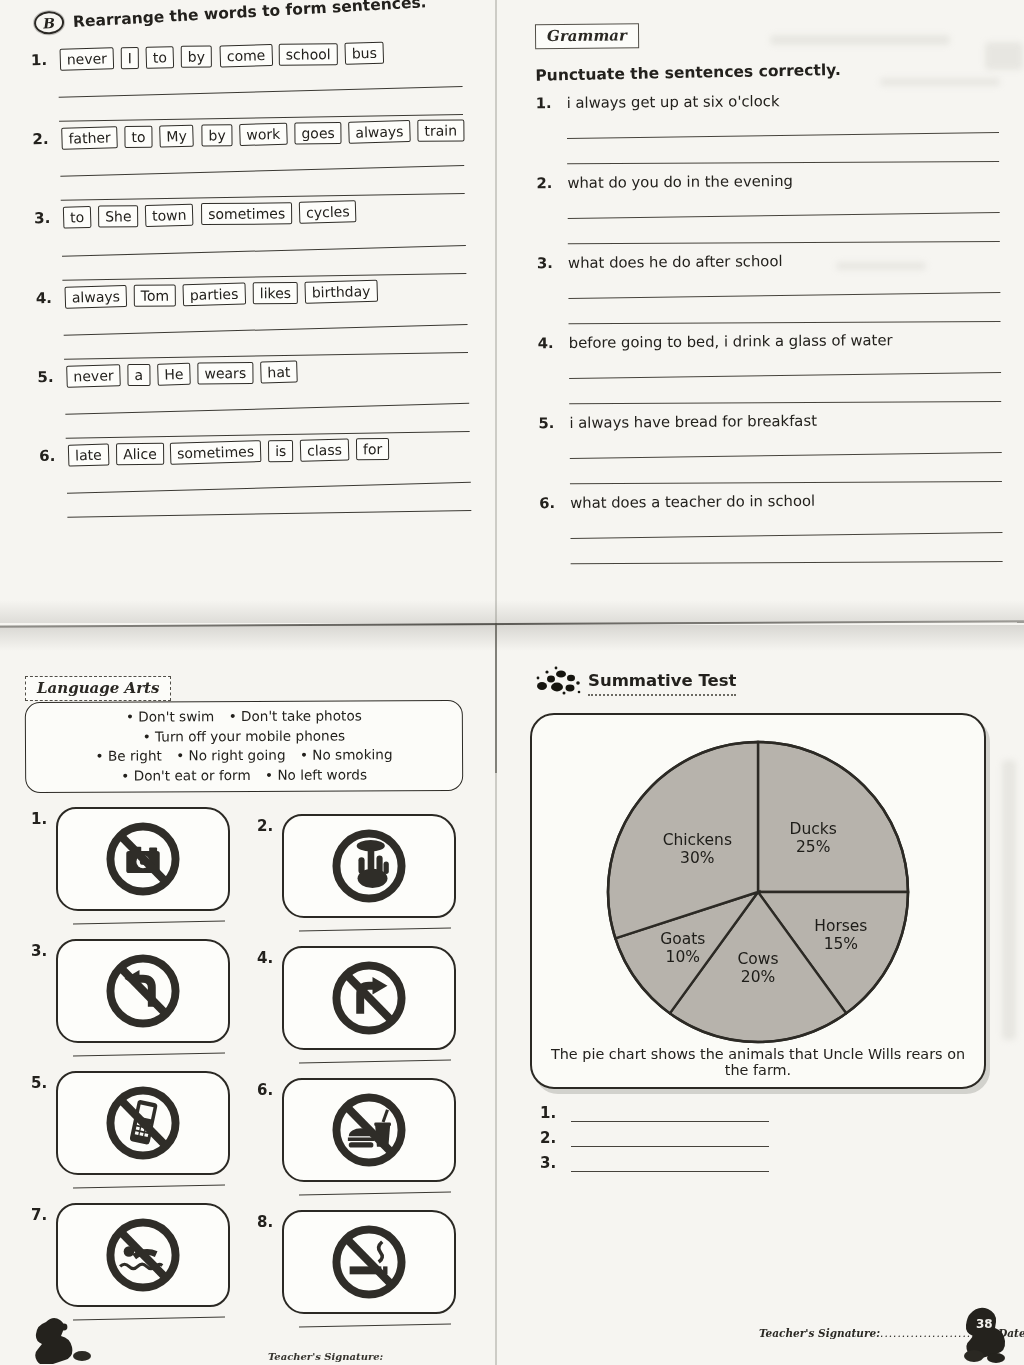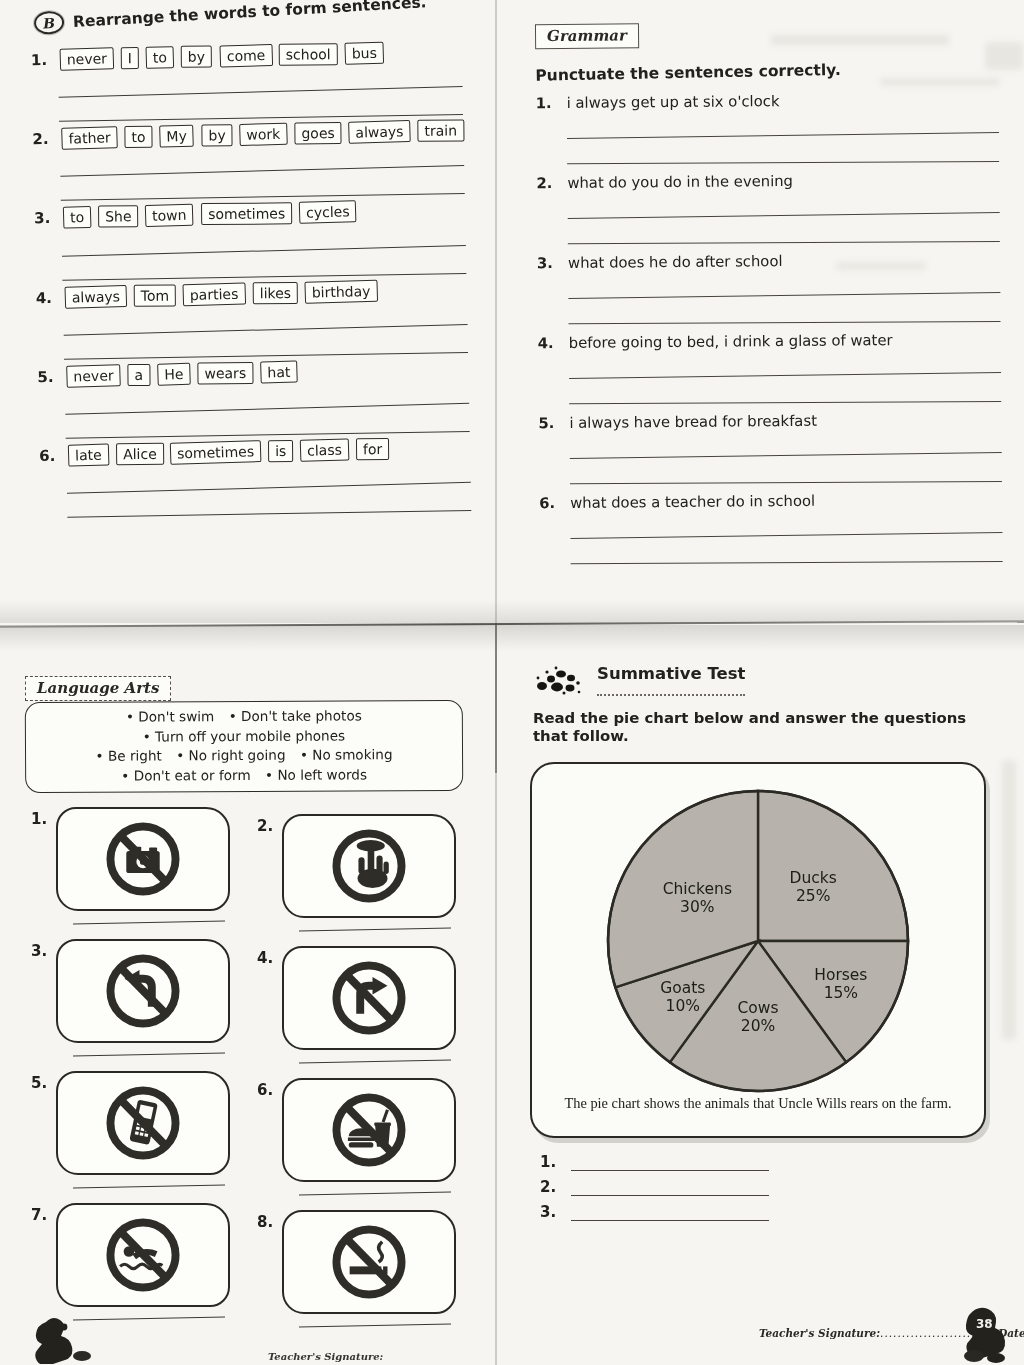--- a/index.html
+++ b/index.html
@@ -71,29 +71,29 @@
   .sign-num{font-weight:bold;font-size:15px;width:20px;flex:0 0 auto;padding-top:3px;}
   .sign-box{width:170px;height:100px;border:2.2px solid #2b2924;border-radius:20px 24px 20px 22px;
     background:#fdfdfa;display:flex;align-items:center;justify-content:center;}
   .sign-box svg{width:88px;height:88px;}
   .sign-line{margin:11px 0 0 42px;width:152px;border-bottom:1.7px solid #3b3933;transform:rotate(-1.1deg);}
   .ink{fill:#2f2d28;}
   .ink-s{stroke:#2f2d28;fill:none;}
 
   
   .br-inner{padding:34px 0 0 36px;}
-  .st-header{display:flex;gap:12px;}
+  .st-header{display:flex;align-items:flex-end;gap:3px;}
   .st-title{font-weight:bold;font-size:16.5px;border-bottom:2px dotted #6b6962;padding-bottom:4px;}
   .st-instr{font-weight:bold;font-size:14.9px;margin:13px 0 0 0;width:472px;}
   .chart-box{position:relative;margin:17px 0 0 -3px;width:452px;height:372px;
     border:2.4px solid #2b2924;border-radius:24px;background:#fbfbf7;
     box-shadow:4px 5px 0 rgba(120,117,110,.28);}
   .pie{position:absolute;left:61px;top:12px;width:330px;height:330px;}
   .pie-label{font-size:15.5px;fill:#1d1c18;}
-  .chart-caption{position:absolute;left:14px;right:14px;top:331px;text-align:center;font-size:14.4px;font-family:Liberation Serif, serif;}
+  .chart-caption{position:absolute;left:14px;right:14px;top:331px;text-align:center;font-size:14.4px;}
   .br-question{margin:27px 0 0 0;width:468px;font-size:15.1px;line-height:1.5;text-align:justify;}
   .br-answers{margin:15px 0 0 7px;}
   .br-ans{display:flex;gap:15px;margin-bottom:7px;font-weight:bold;font-size:15px;align-items:flex-end;}
   .br-ans .aline{width:198px;border-bottom:1.6px solid #46433c;height:16px;}
   .footer-right{position:absolute;left:262px;top:697px;white-space:nowrap;
     font:italic bold 10.5px "DejaVu Serif",serif;color:#2b2924;}
   .footer-right .dots{font-weight:normal;letter-spacing:1px;}
   .footer-right .date-part{margin-left:14px;}
   .mascot{position:absolute;z-index:40;}
   #mascot-left{left:24px;top:1312px;}
@@ -450,21 +450,20 @@
             <circle cx="23" cy="4" r="1.4"></circle>
             <circle cx="45" cy="19" r="1.8"></circle>
           <circle cx="5" cy="14" r="1.4"></circle>
             <circle cx="46" cy="28" r="1.3"></circle>
             <circle cx="31" cy="29" r="1.5"></circle>
         </g>
       </svg>
       <span class="st-title">Summative Test</span>
     </div>
 
-    <div class="st-instr">Read the pie chart below and answer the questions that follow.</div>
 
     <div class="chart-box">
       <svg class="pie" viewBox="0 0 330 330">
           <path d="M165,165 L165,15 A150,150 0 0 1 315,165 Z" fill="#b7b3ac" stroke="#2c2a25" stroke-width="2.4"></path>
           <text x="220.1543289325507" y="109.84567106744929" text-anchor="middle" class="pie-label"><tspan x="220.1543289325507" dy="-3">Ducks</tspan><tspan x="220.1543289325507" dy="18">25%</tspan></text>
           <path d="M165,165 L315,165 A150,150 0 0 1 253.167787843871,286.3525491562421 Z" fill="#b7b3ac" stroke="#2c2a25" stroke-width="2.4"></path>
           <text x="247.86360674951823" y="207.22111647577785" text-anchor="middle" class="pie-label"><tspan x="247.86360674951823" dy="-3">Horses</tspan><tspan x="247.86360674951823" dy="18">15%</tspan></text>
           <path d="M165,165 L253.167787843871,286.3525491562421 A150,150 0 0 1 76.83221215612905,286.35254915624216 Z" fill="#b7b3ac" stroke="#2c2a25" stroke-width="2.4"></path>
           <text x="165" y="240" text-anchor="middle" class="pie-label"><tspan x="165" dy="-3">Cows</tspan><tspan x="165" dy="18">20%</tspan></text>
           <path d="M165,165 L76.83221215612905,286.35254915624216 A150,150 0 0 1 22.341522555726982,211.35254915624213 Z" fill="#b7b3ac" stroke="#2c2a25" stroke-width="2.4"></path>

